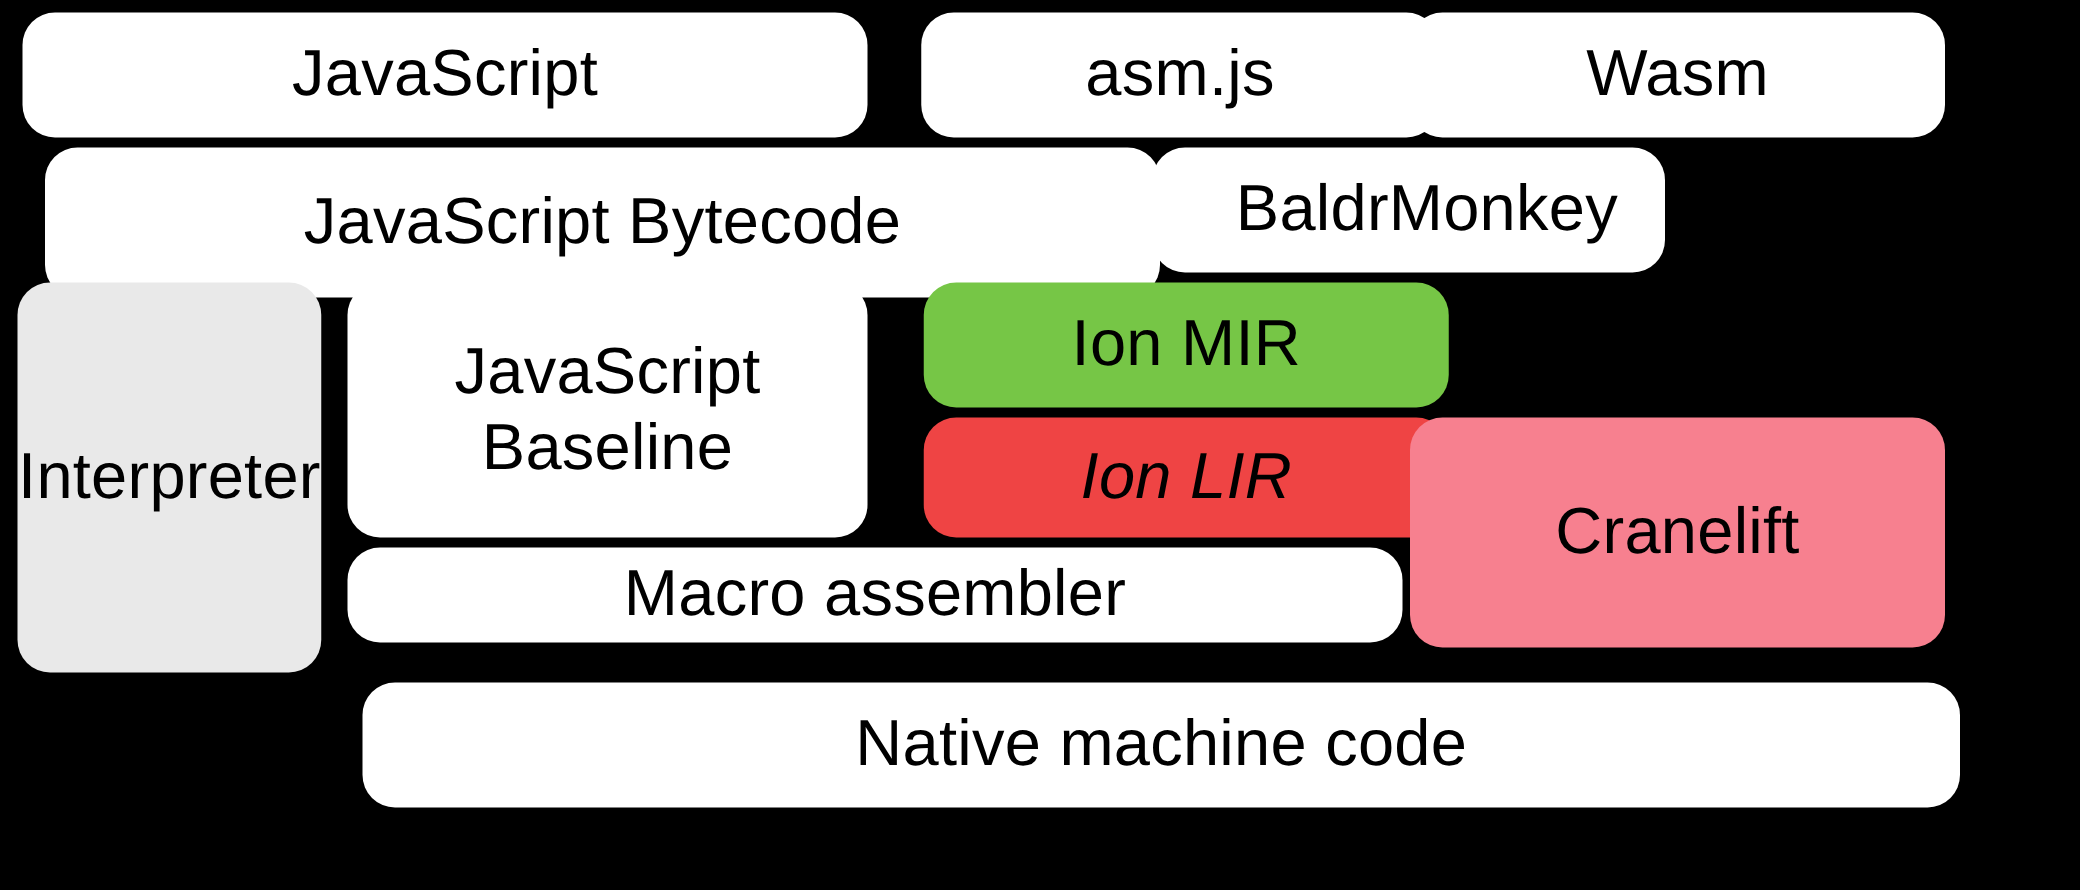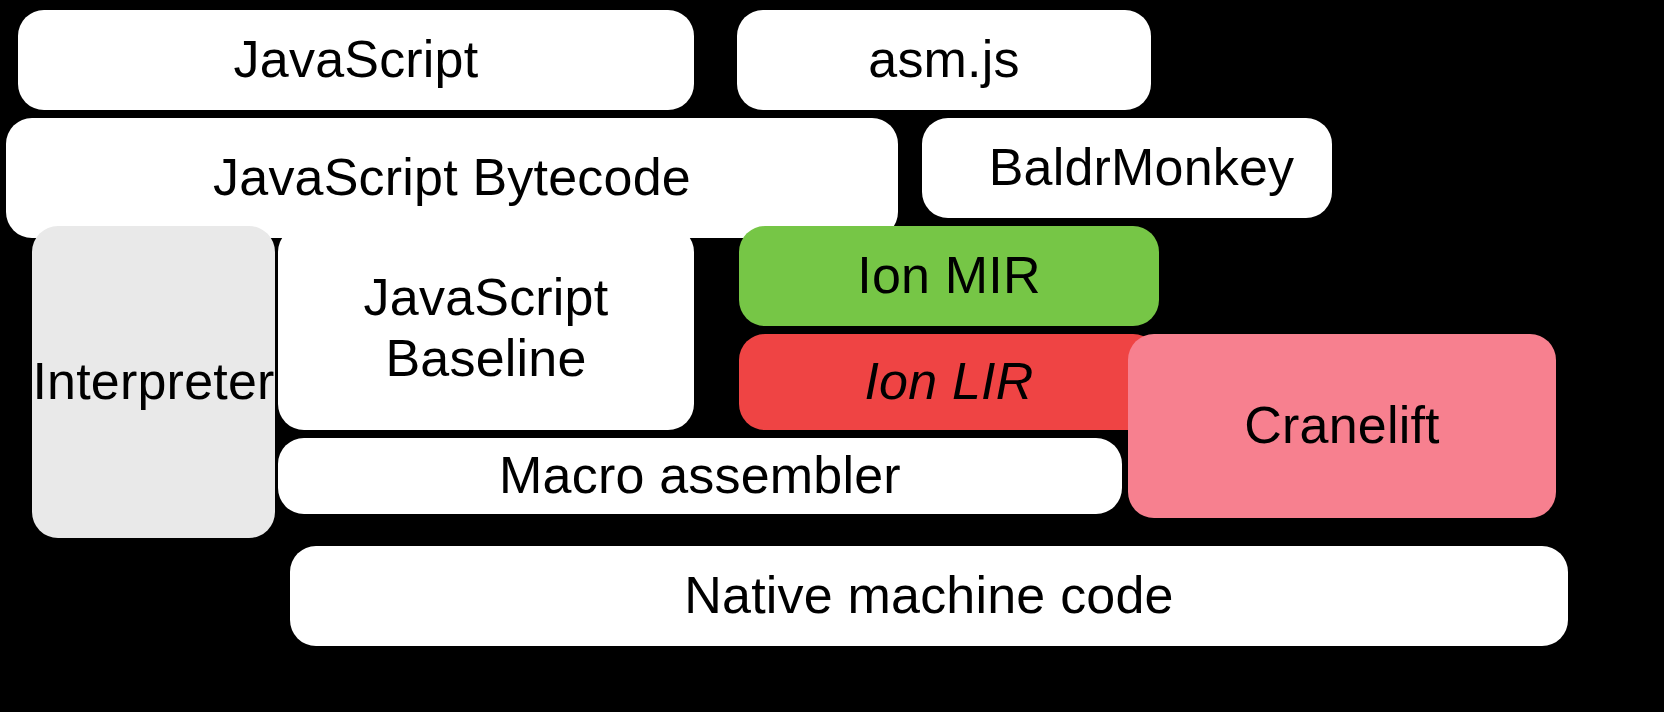--- a/index.html
+++ b/index.html
@@ -36,23 +36,24 @@
   .fill-gray  { background: #e9e9e9; }
   .fill-green { background: #76c646; margin-left: 37px; }
   .fill-pink  { background: #f7808f; }
 </style>
 </head>
 <body>
 
 <div id="diagram">
     <div class="node fill-white" style="left: 18px; top: 10px; width: 676px; height: 100px; background: rgb(255, 255, 255);">JavaScript</div>
     <div class="node fill-white" style="left: 704px; top: 10px; width: 414px; height: 100px; background: rgb(255, 255, 255); margin-left: 33px;">asm.js</div>
-    <div class="node fill-white" style="left: 6px; top: 118px; width: 892px; height: 120px; background: rgb(255, 255, 255);">JavaScript Bytecode</div>
+    <div class="node fill-white" style="left: 1128px; top: 10px; width: 428px; height: 100px; background: rgb(255, 255, 255);">Wasm</div>
+    <div class="node fill-white" style="left: 36px; top: 118px; width: 892px; height: 120px; background: rgb(255, 255, 255);">JavaScript Bytecode</div>
     <div class="node fill-white" style="left: 922px; top: 118px; width: 410px; height: 100px; background: rgb(255, 255, 255); padding-left: 39px;">BaldrMonkey</div>
-    <div class="node fill-gray" style="left: 32px; top: 226px; width: 243px; height: 312px; background: rgb(233, 233, 233);">Interpreter</div>
+    <div class="node fill-gray" style="left: 14px; top: 226px; width: 243px; height: 312px; background: rgb(233, 233, 233);">Interpreter</div>
     <div class="node fill-white" style="left: 278px; top: 226px; width: 416px; height: 204px; background: rgb(255, 255, 255);">JavaScript
 Baseline</div>
     <div class="node fill-green" style="left: 702px; top: 226px; width: 420px; height: 100px; background: rgb(118, 198, 70);">Ion MIR</div>
     <div class="node fill-green" style="left: 702px; top: 334px; width: 420px; height: 96px; background: #ef4444; font-style: italic;">Ion LIR</div>
     <div class="node fill-pink" style="left: 1128px; top: 334px; width: 428px; height: 184px; background: rgb(247, 128, 143);">Cranelift</div>
     <div class="node fill-white" style="left: 278px; top: 438px; width: 844px; height: 76px; background: rgb(255, 255, 255);">Macro assembler</div>
     <div class="node fill-white" style="left: 290px; top: 546px; width: 1278px; height: 100px; background: rgb(255, 255, 255);">Native machine code</div>
   </div>
 
 </body></html>

